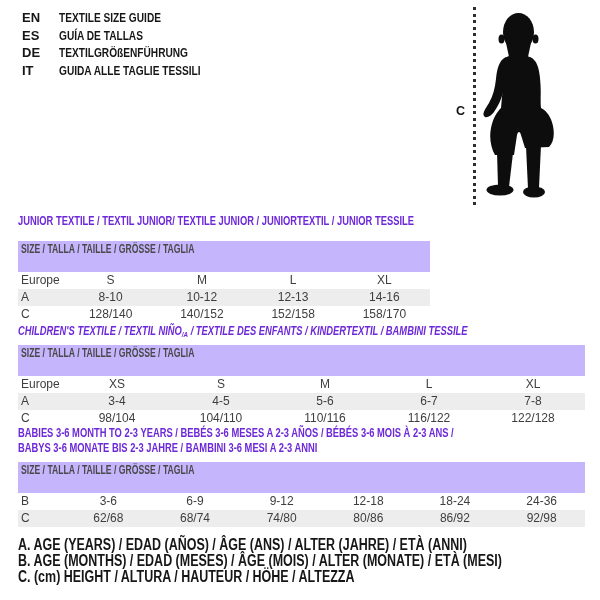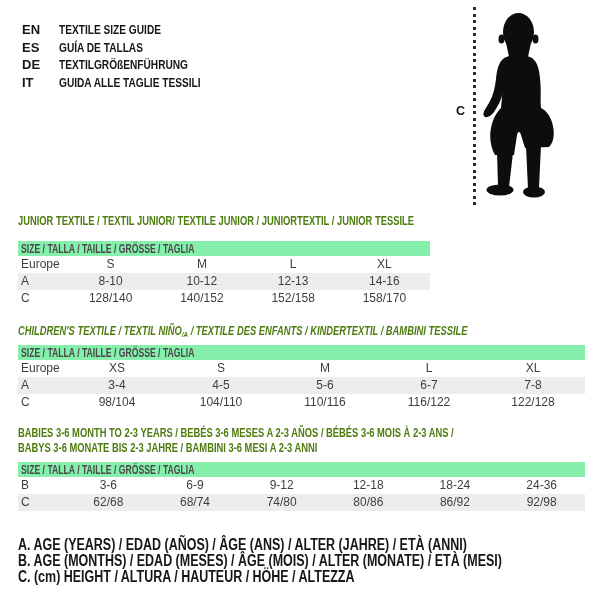--- a/index.html
+++ b/index.html
@@ -2,36 +2,36 @@
 <html><head>
 <meta charset="utf-8">
 <style>
   html,body{margin:0;padding:0;background:#ffffff;}
   .page{
     position:relative;width:600px;height:600px;background:#ffffff;overflow:hidden;
     font-family:"Liberation Sans", sans-serif;color:#1c1c1c;
   }
   .cond{display:inline-block;transform:scaleX(0.78);transform-origin:0 50%;white-space:nowrap;}
   
-  .lang-block{position:absolute;left:22px;top:21px;}
+  .lang-block{position:absolute;left:22px;top:9px;}
   .lang-row{display:flex;line-height:17.5px;font-size:13px;font-weight:bold;color:#161616;}
   .lang-code{width:37px;flex:0 0 37px;}
   
   .dash-line{position:absolute;left:473px;top:7px;width:2.5px;height:201px;
     background:repeating-linear-gradient(#2e2e2e 0 3px, transparent 3px 6.5px);}
   .fig-label{position:absolute;left:456px;top:104px;font-size:12.5px;font-weight:bold;color:#111;}
   .silhouette{position:absolute;left:481px;top:8px;}
   
-  .sec-head{position:absolute;left:18px;font-size:12px;font-weight:bold;color:#4d7c0f;white-space:nowrap;}
+  .sec-head{position:absolute;left:18px;font-size:12px;font-weight:bold;color:#6d28d9;white-space:nowrap;}
   .sub{font-size:8px;vertical-align:-2px;}
   
   .size-table{position:absolute;left:18px;border-collapse:collapse;table-layout:fixed;}
   .size-table th{
-    background:#86efac;text-align:left;font-size:12px;font-weight:bold;color:#494949;
-    height:15px;padding:0 0 0 3px;}
+    background:#c4b5fd;text-align:left;font-size:12px;font-weight:bold;color:#494949;
+    height:15px;padding:0 0 16px 3px;}
   .size-table th .cond{transform:scaleX(0.72);}
   .size-table td{
     font-size:12px;color:#3e3e3e;text-align:center;height:14px;padding:0;line-height:17px;}
   .size-table td.lbl{text-align:left;padding-left:3px;width:47px;}
   .size-table tbody tr:nth-child(even) td{background:#ededed;}
   
   .footnotes{position:absolute;left:18px;top:537px;}
   .foot-line{font-size:16px;font-weight:bold;color:#161616;line-height:16px;white-space:nowrap;}
 </style>
 </head>

